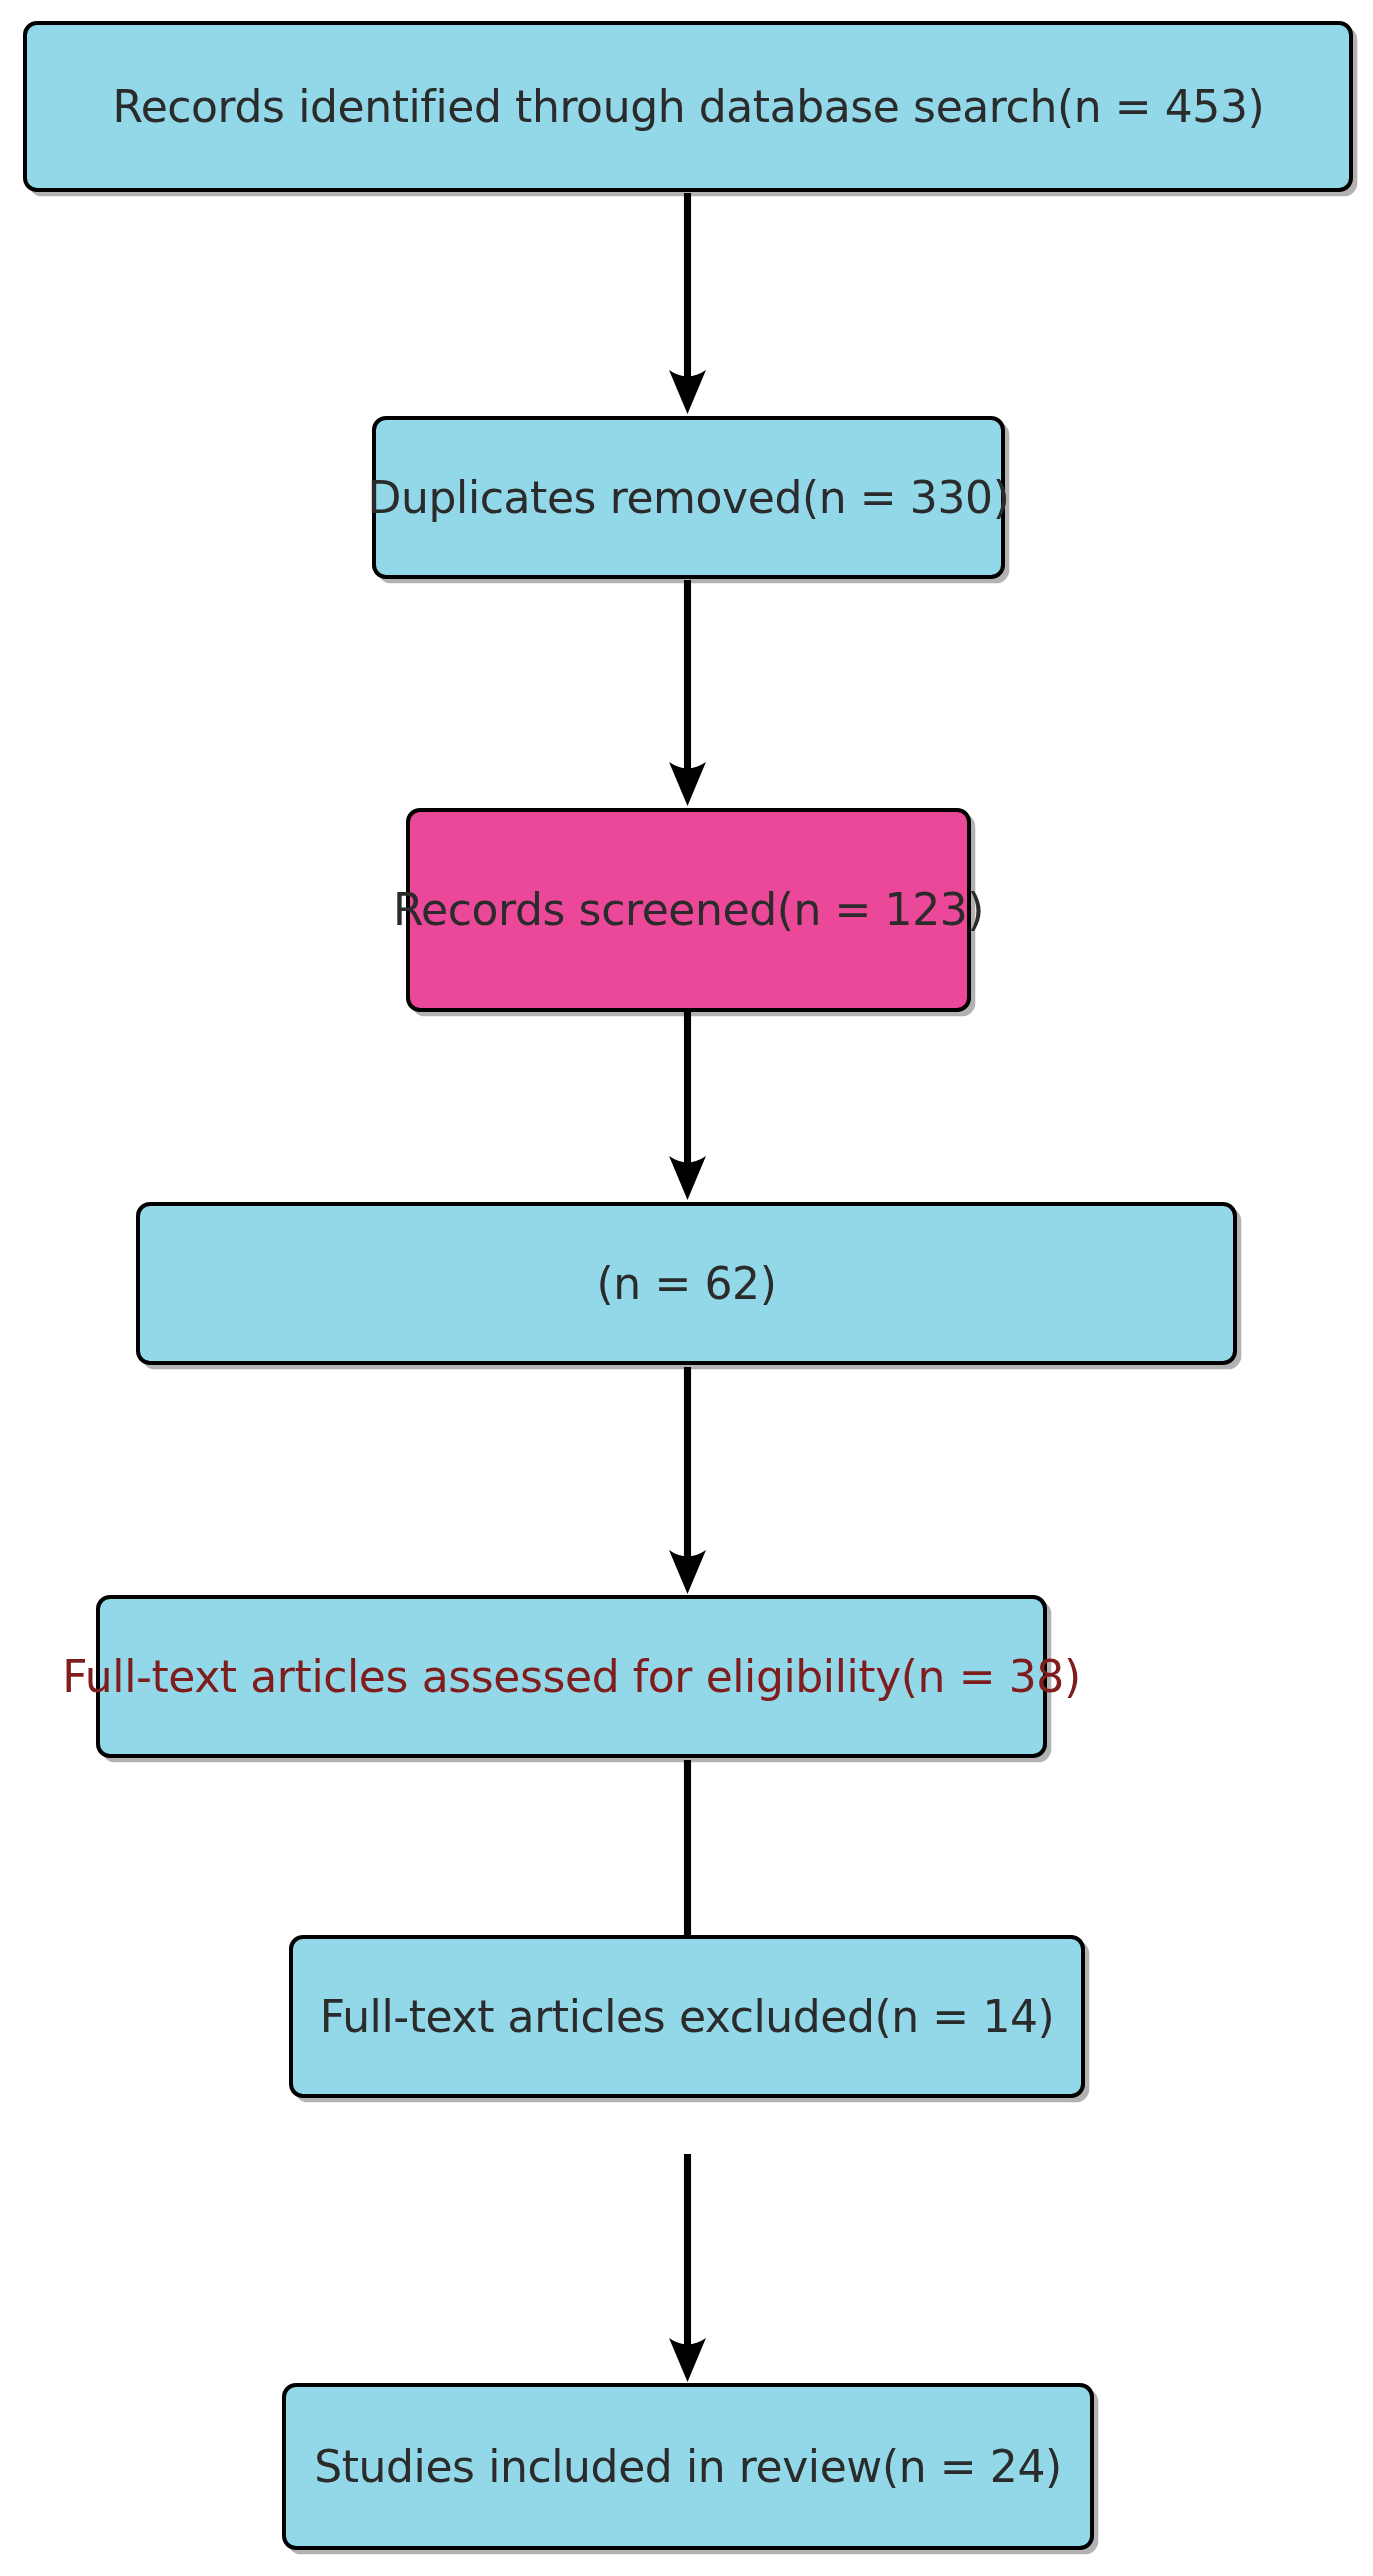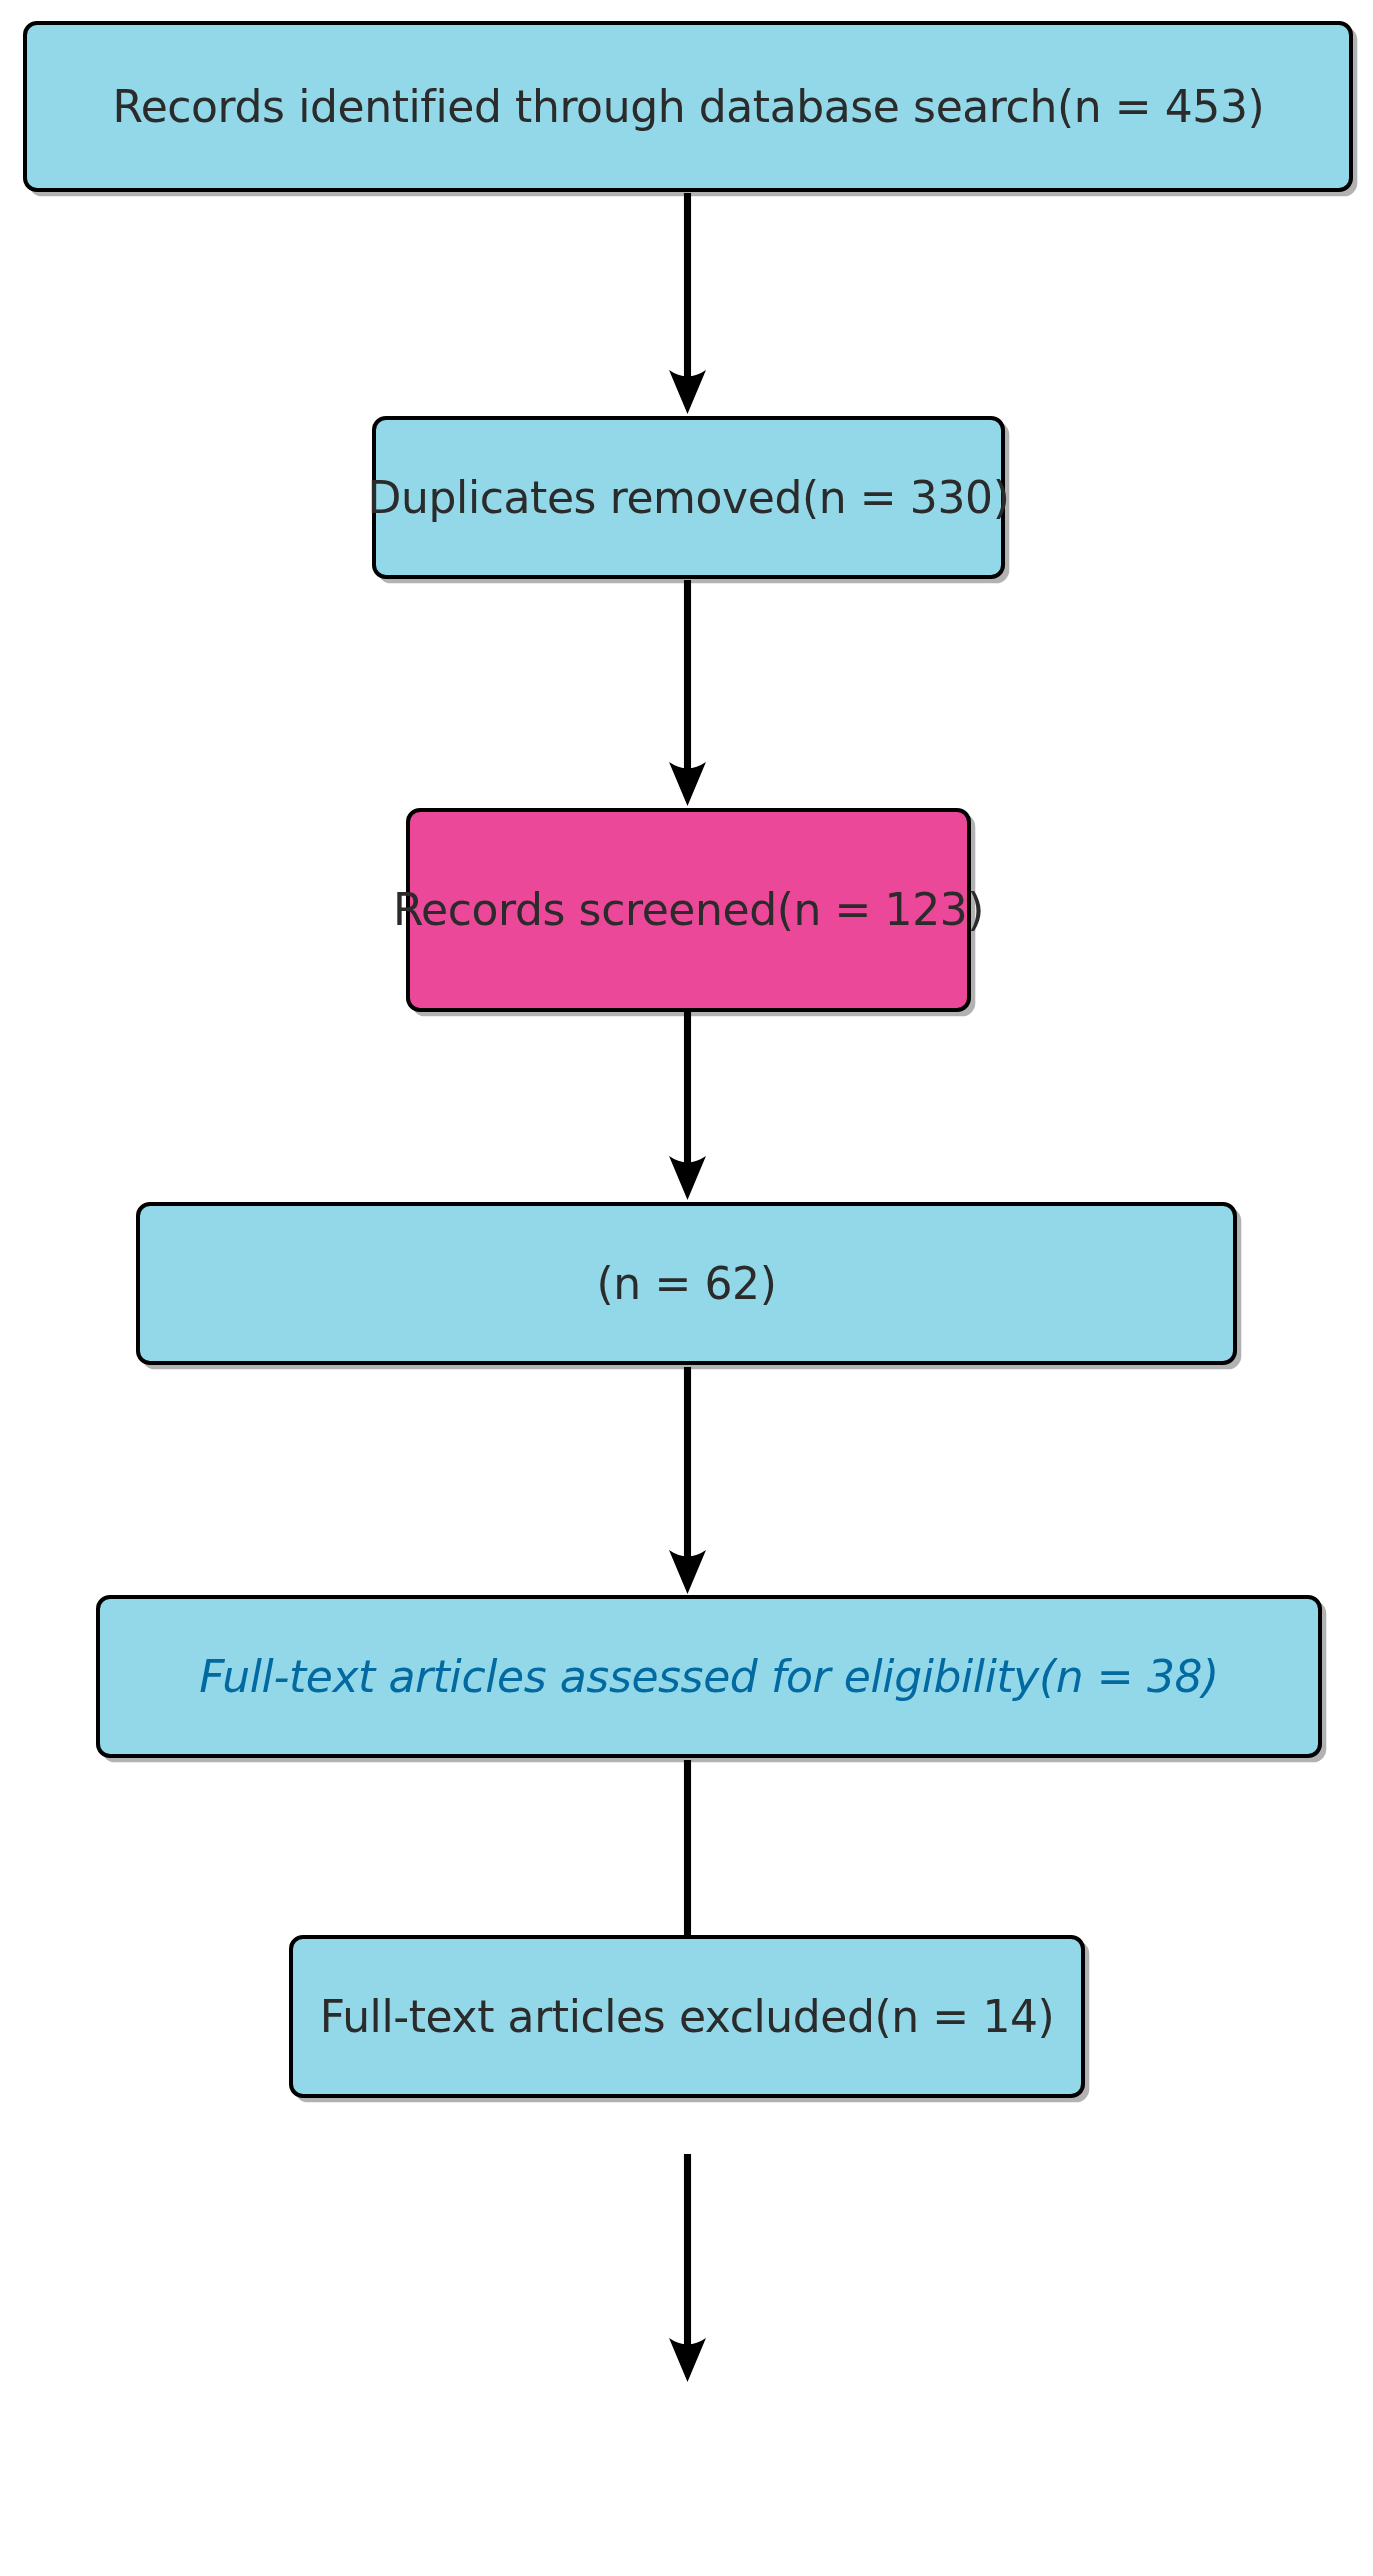--- a/index.html
+++ b/index.html
@@ -100,22 +100,26 @@
       <span class="line-primary">Duplicates removed</span>
       <span class="line-count">(n = 330)</span>
     </div>
     <div class="flow-box" style="left: 406px; top: 808px; width: 565px; height: 204px; background: #ec4899; border-color: rgb(0, 0, 0); color: rgb(43, 43, 43);">
       <span class="line-primary">Records screened</span>
       <span class="line-count">(n = 123)</span>
     </div>
     <div class="flow-box" style="left: 136px; top: 1202px; width: 1101px; height: 163px; background: rgb(146, 216, 232); border-color: rgb(0, 0, 0); color: rgb(43, 43, 43);">
       <span class="line-count">(n = 62)</span>
     </div>
-    <div class="flow-box" style="left: 96px; top: 1595px; width: 1226px; height: 163px; background: rgb(146, 216, 232); border-color: rgb(0, 0, 0); color: #0369a1; font-style: italic;">
+    <div class="flow-box" style="left: 96px; top: 1595px; width: 951px; height: 163px; background: rgb(146, 216, 232); border-color: rgb(0, 0, 0); color: #7f1d1d;">
       <span class="line-primary">Full-text articles assessed for eligibility</span>
       <span class="line-count">(n = 38)</span>
     </div>
     <div class="flow-box" style="left: 289px; top: 1935px; width: 796px; height: 163px; background: rgb(146, 216, 232); border-color: rgb(0, 0, 0); color: rgb(43, 43, 43);">
       <span class="line-primary">Full-text articles excluded</span>
       <span class="line-count">(n = 14)</span>
     </div>
+    <div class="flow-box" style="left: 282px; top: 2383px; width: 812px; height: 167px; background: rgb(146, 216, 232); border-color: rgb(0, 0, 0); color: rgb(43, 43, 43);">
+      <span class="line-primary">Studies included in review</span>
+      <span class="line-count">(n = 24)</span>
+    </div>
   </div>
 
 
 </body></html>

